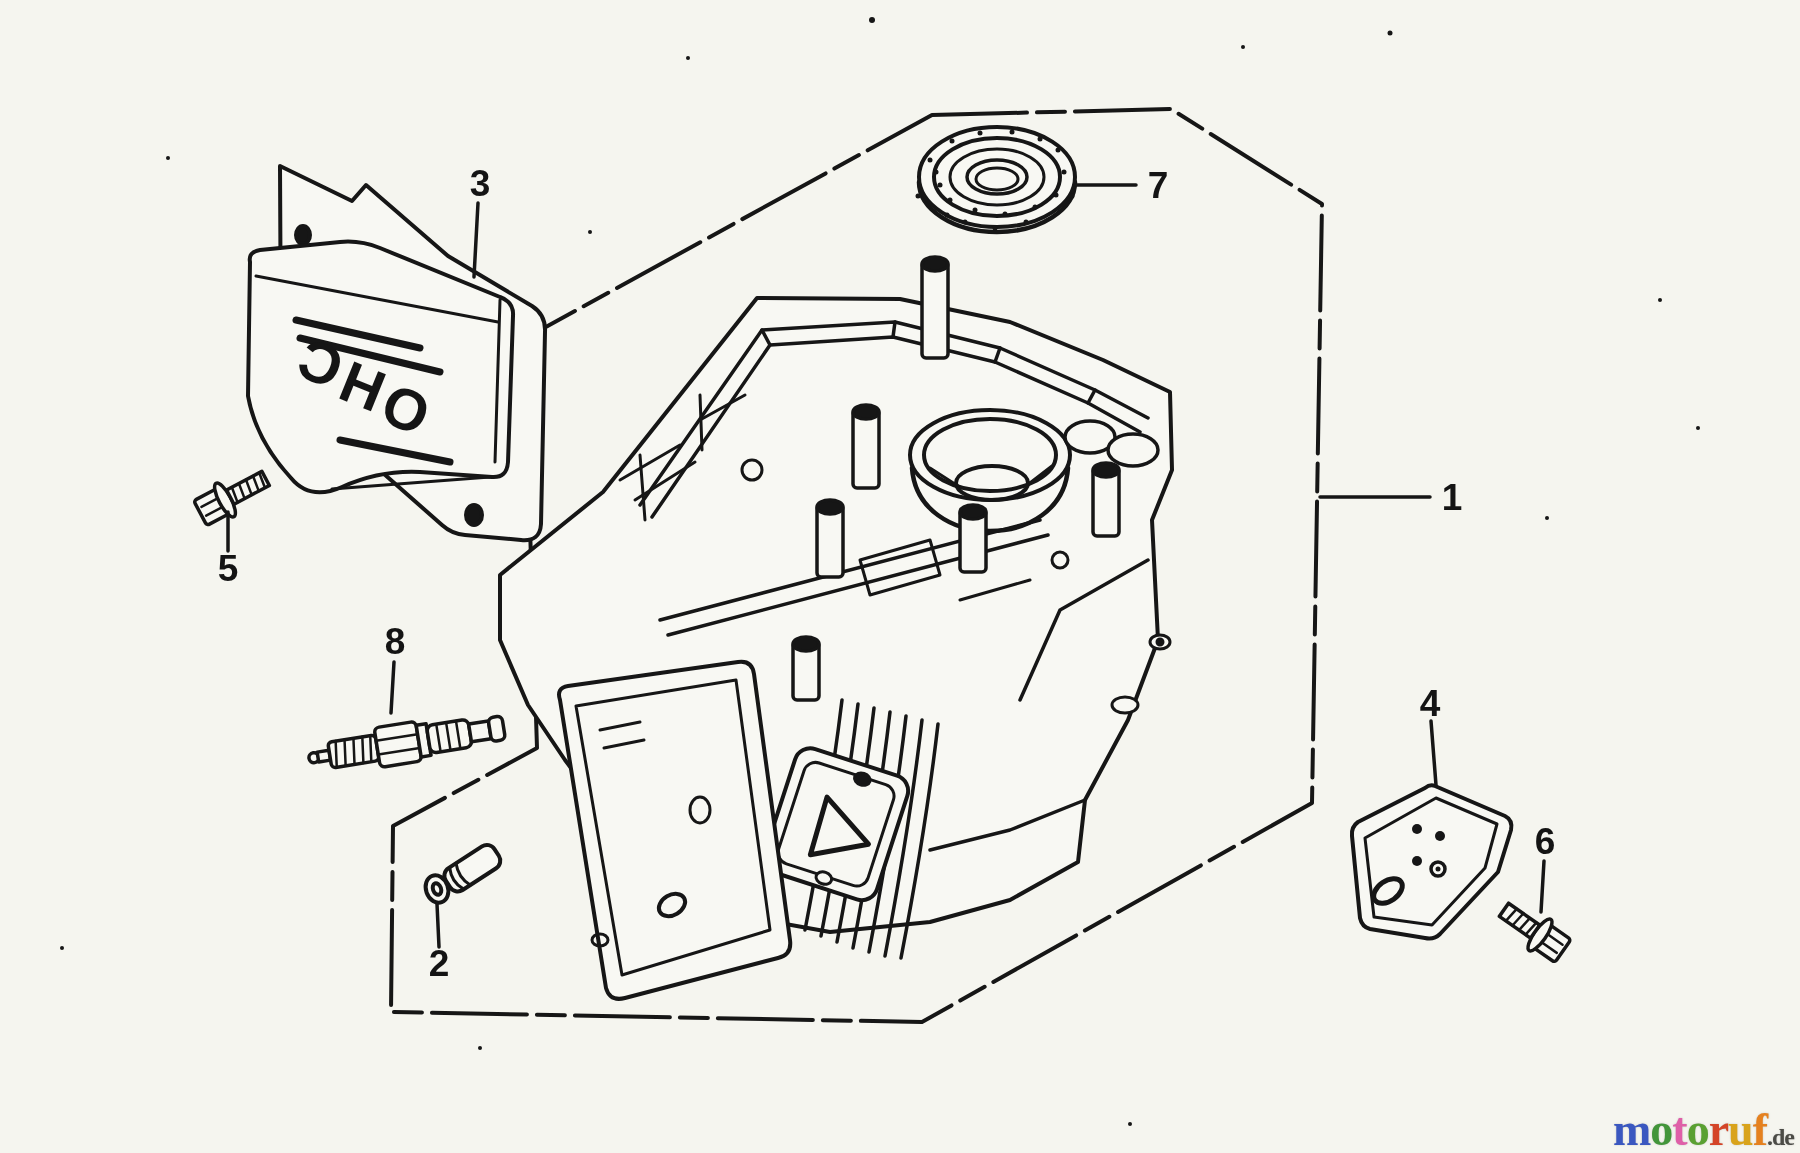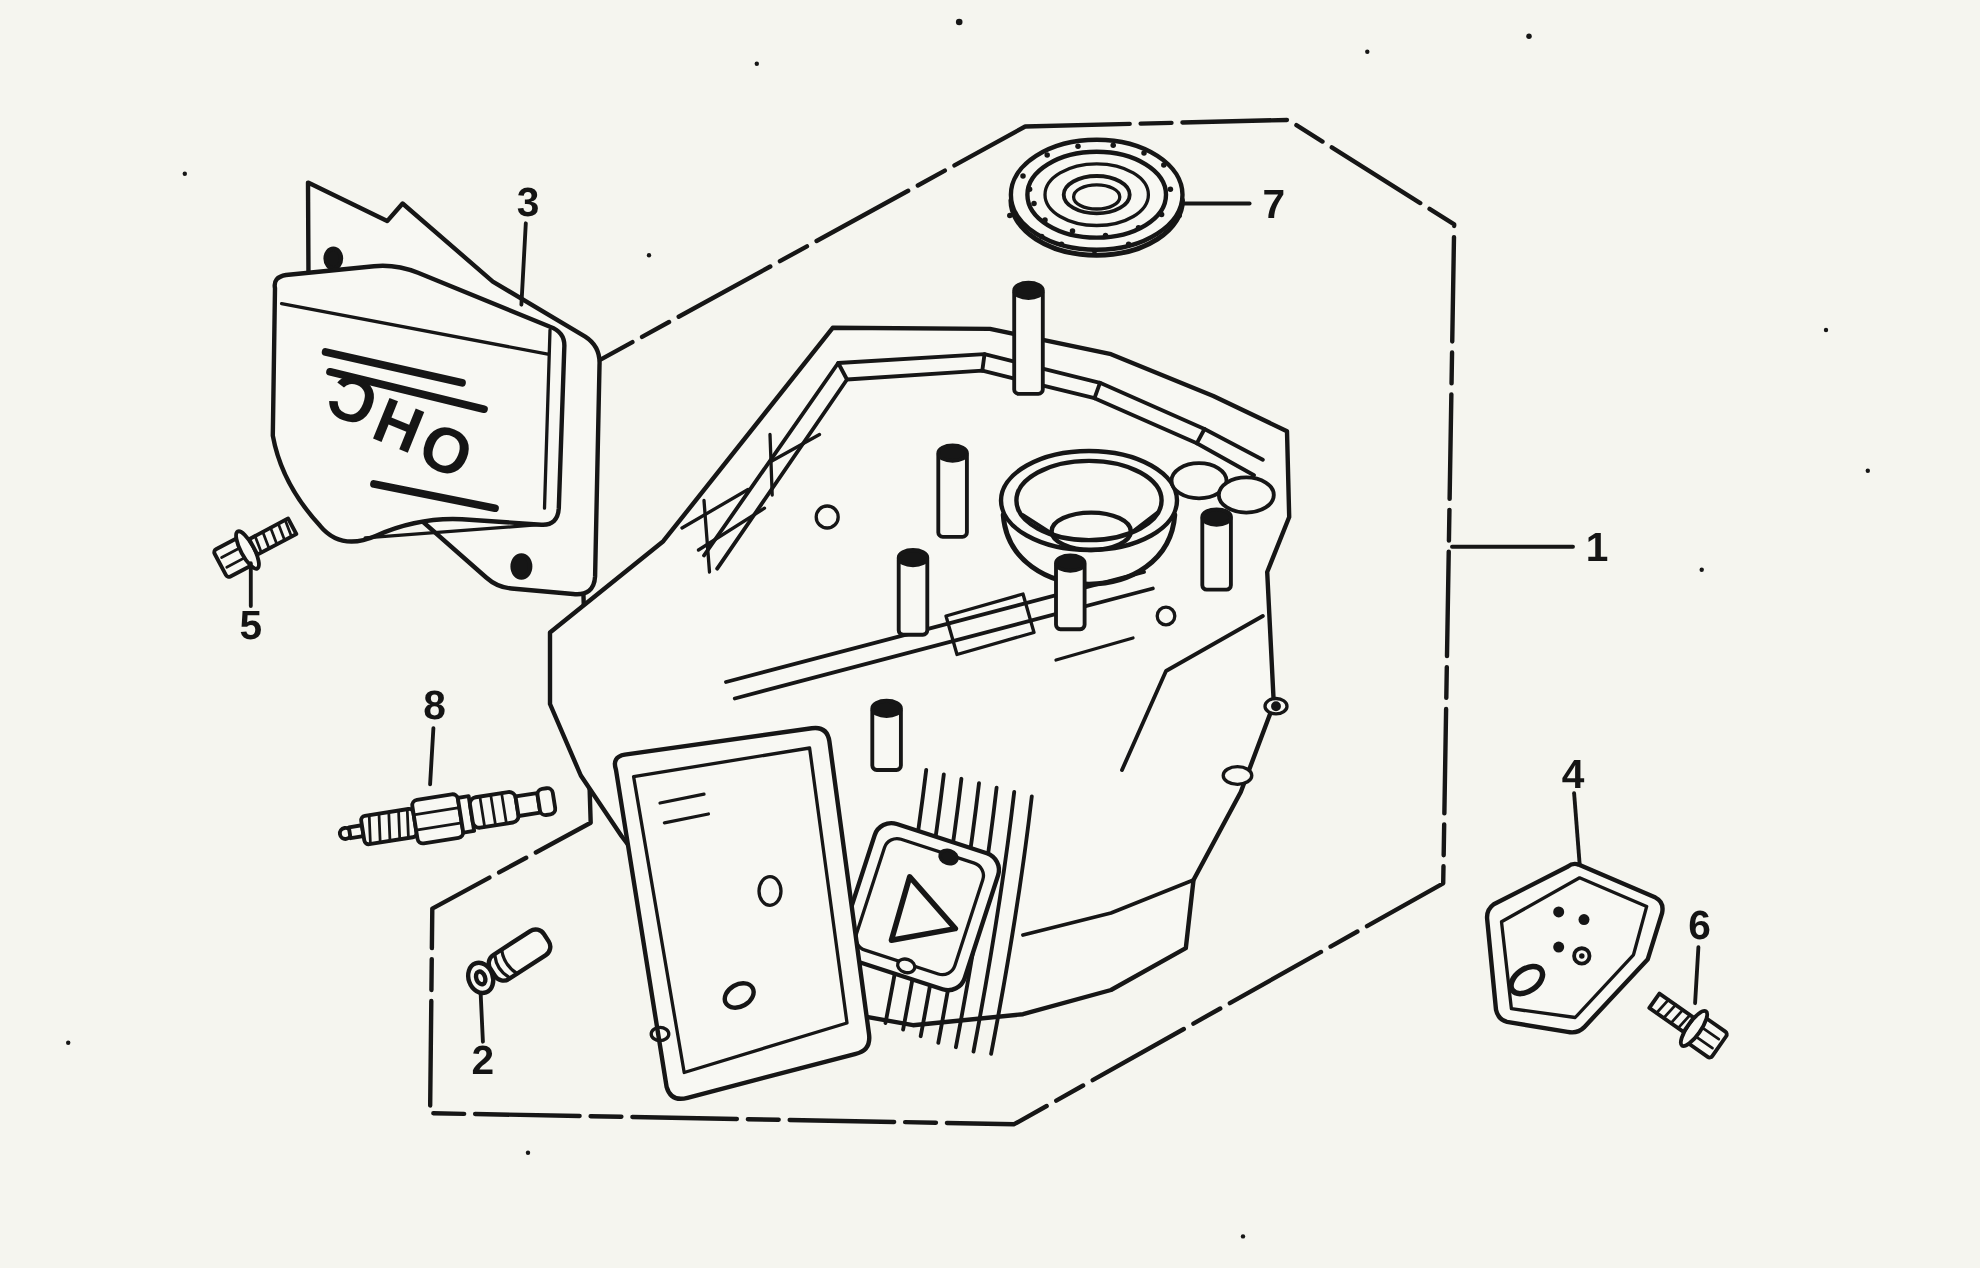--- a/index.html
+++ b/index.html
@@ -279,13 +279,16 @@
     <circle cx="62" cy="948" r="2"></circle>
         <circle cx="1698" cy="428" r="2"></circle>
         <circle cx="480" cy="1048" r="2"></circle>
     <circle cx="1130" cy="1124" r="2"></circle>
         <circle cx="590" cy="232" r="2"></circle>
         <circle cx="1660" cy="300" r="2"></circle>
   </g>
 </svg>
 
   
+  <div class="watermark">
+    <span style="color: rgb(58, 87, 192);">m</span><span style="color: rgb(66, 149, 58);">o</span><span style="color: rgb(223, 95, 168);">t</span><span style="color: rgb(90, 160, 50);">o</span><span style="color: rgb(212, 68, 39);">r</span><span style="color: rgb(217, 163, 27);">u</span><span style="color: rgb(229, 129, 31);">f</span><span class="suffix" style="color: rgb(75, 75, 70);">.de</span>
+  </div>
 </div>
 
 </body></html>

